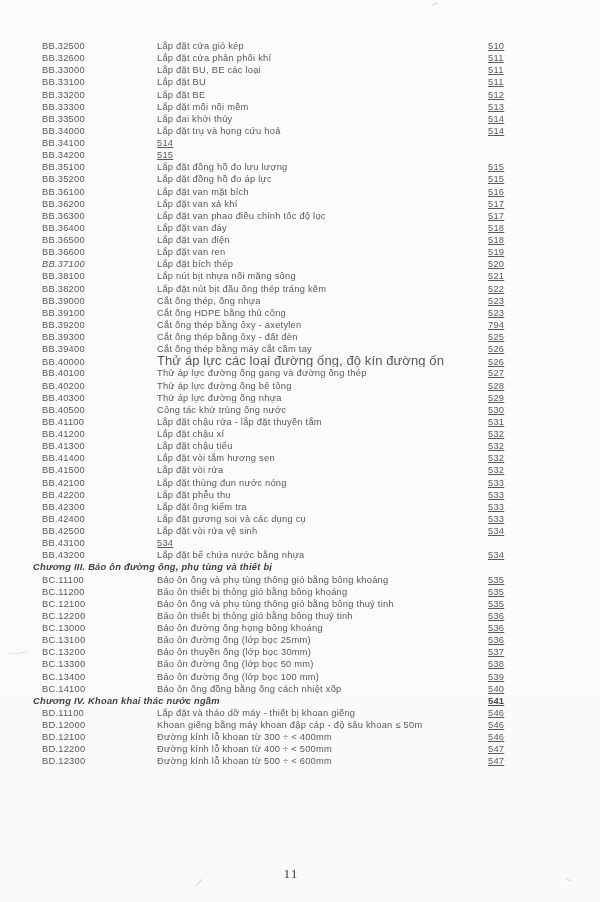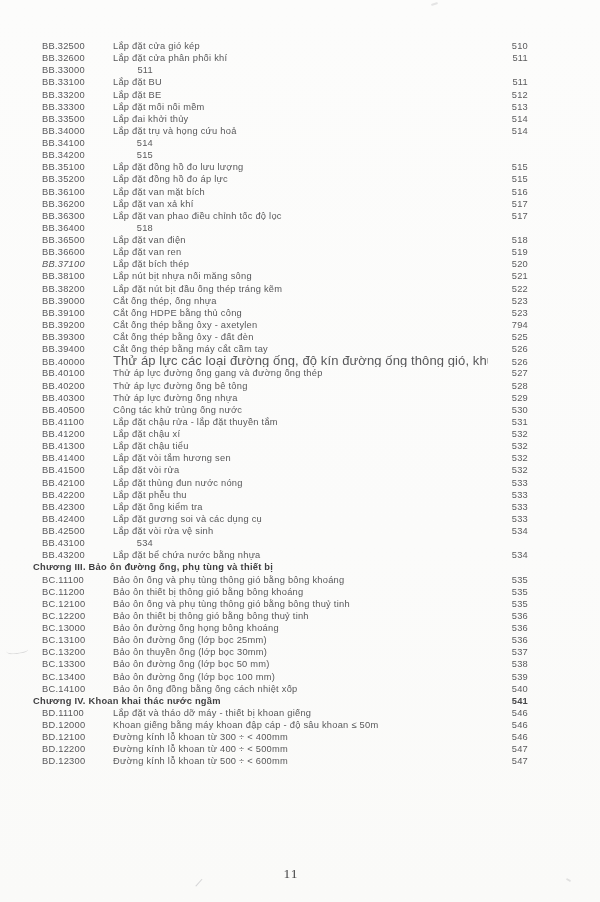--- a/index.html
+++ b/index.html
@@ -24,43 +24,46 @@
   }
   .row {
     display: flex;
     align-items: baseline;
     height: 12.13px;
     line-height: 12.13px;
     font-size: 9.3px;
     letter-spacing: 0.25px;
     color: #58585a;
     white-space: nowrap;
+    gap: 44px;
   }
   .row .code {
     width: 71px;
     flex: 0 0 71px;
     color: #57575a;
   }
   .row .title {
     flex: 1 1 auto;
     overflow: hidden;
   }
   .row .pagenum {
     flex: 0 0 40px;
     width: 40px;
-    text-align: right;
+    text-align: left;
     color: #5a5a5c;
+    text-decoration: underline;
   }
   .row.chapter {
     font-weight: bold;
     color: #3f3f41;
   }
   .row.chapter .title {
     margin-left: -9px;
     color: #3f3f41;
+    font-style: italic;
   }
   .row.chapter .pagenum {
     color: #474749;
   }
   .row.italic-code .code {
     font-style: italic;
   }
   .row.small-title .title {
     font-size: 13px;
     letter-spacing: 0.1px;
@@ -131,20 +134,21 @@
   </div>
 
   <div class="row">
     <span class="code">BB.32600</span>
     <span class="title">Lắp đặt cửa phân phối khí</span>
     <span class="pagenum">511</span>
   </div>
 
   <div class="row">
     <span class="code">BB.33000</span>
+    <span class="title">Lắp đặt BU, BE các loại</span>
     <span class="pagenum">511</span>
   </div>
 
   <div class="row">
     <span class="code">BB.33100</span>
     <span class="title">Lắp đặt BU</span>
     <span class="pagenum">511</span>
   </div>
 
   <div class="row">
@@ -206,20 +210,21 @@
   </div>
 
   <div class="row">
     <span class="code">BB.36300</span>
     <span class="title">Lắp đặt van phao điều chỉnh tốc độ lọc</span>
     <span class="pagenum">517</span>
   </div>
 
   <div class="row">
     <span class="code">BB.36400</span>
+    <span class="title">Lắp đặt van đáy</span>
     <span class="pagenum">518</span>
   </div>
 
   <div class="row">
     <span class="code">BB.36500</span>
     <span class="title">Lắp đặt van điện</span>
     <span class="pagenum">518</span>
   </div>
 
   <div class="row">

